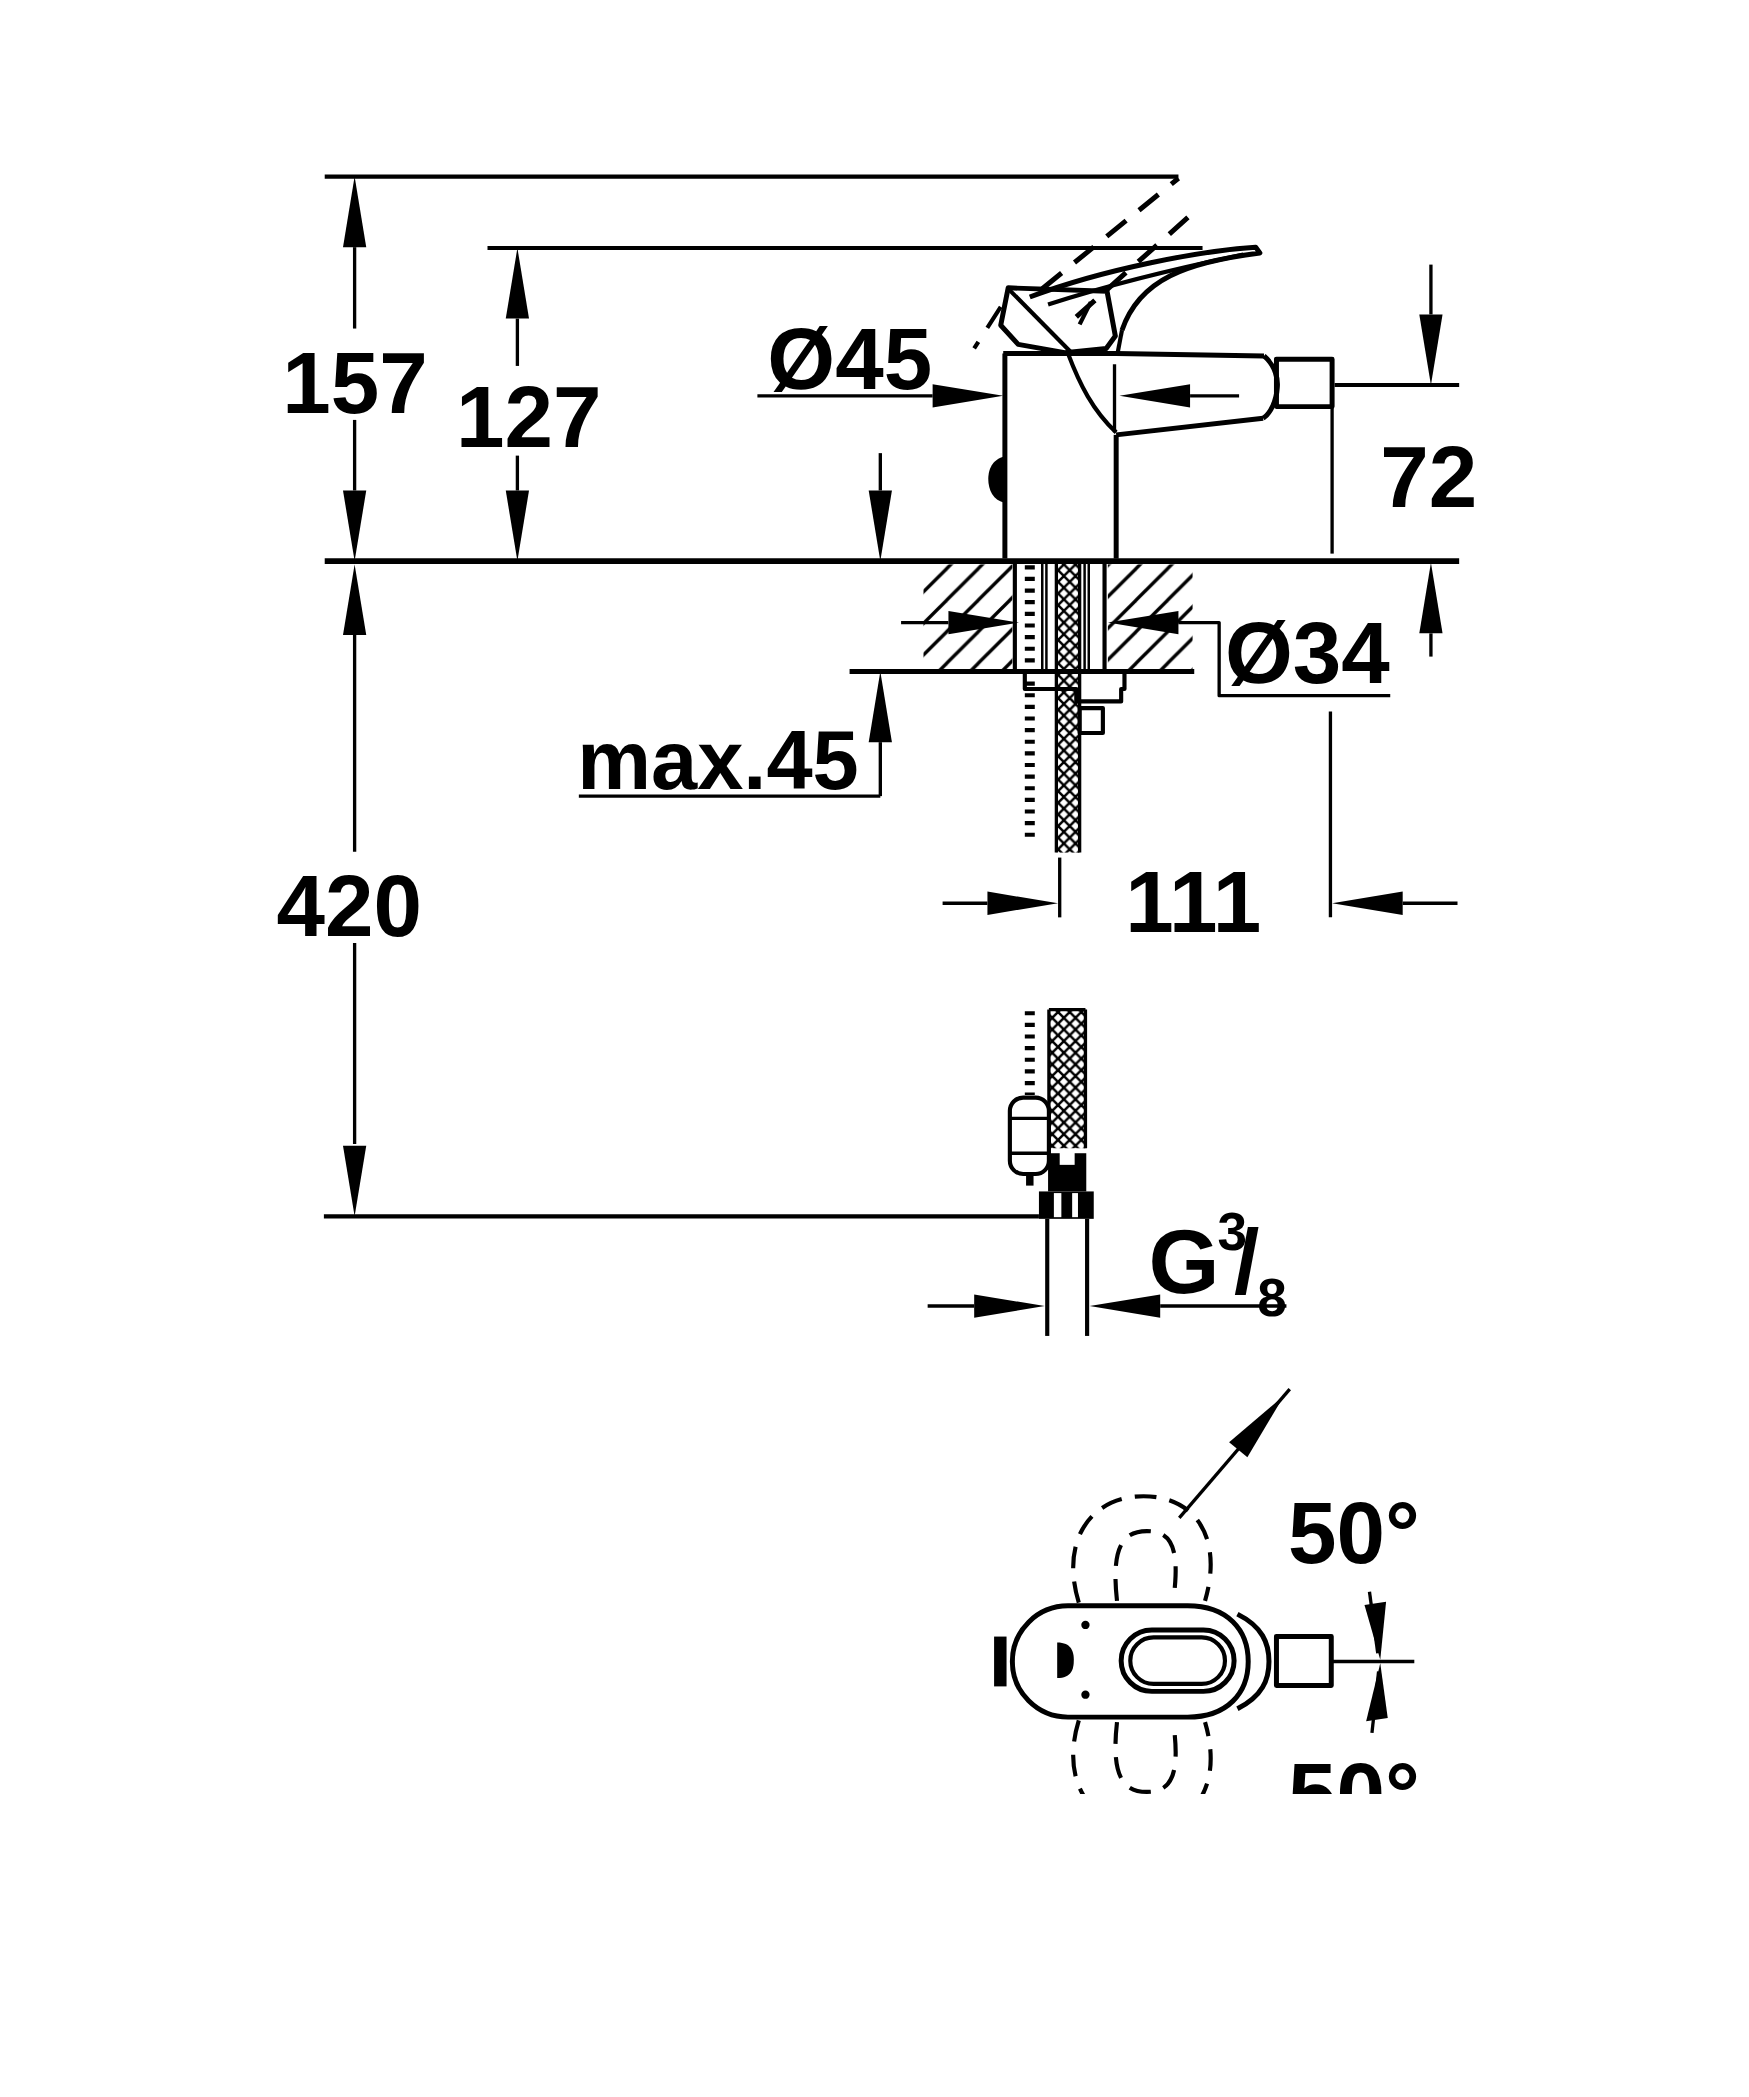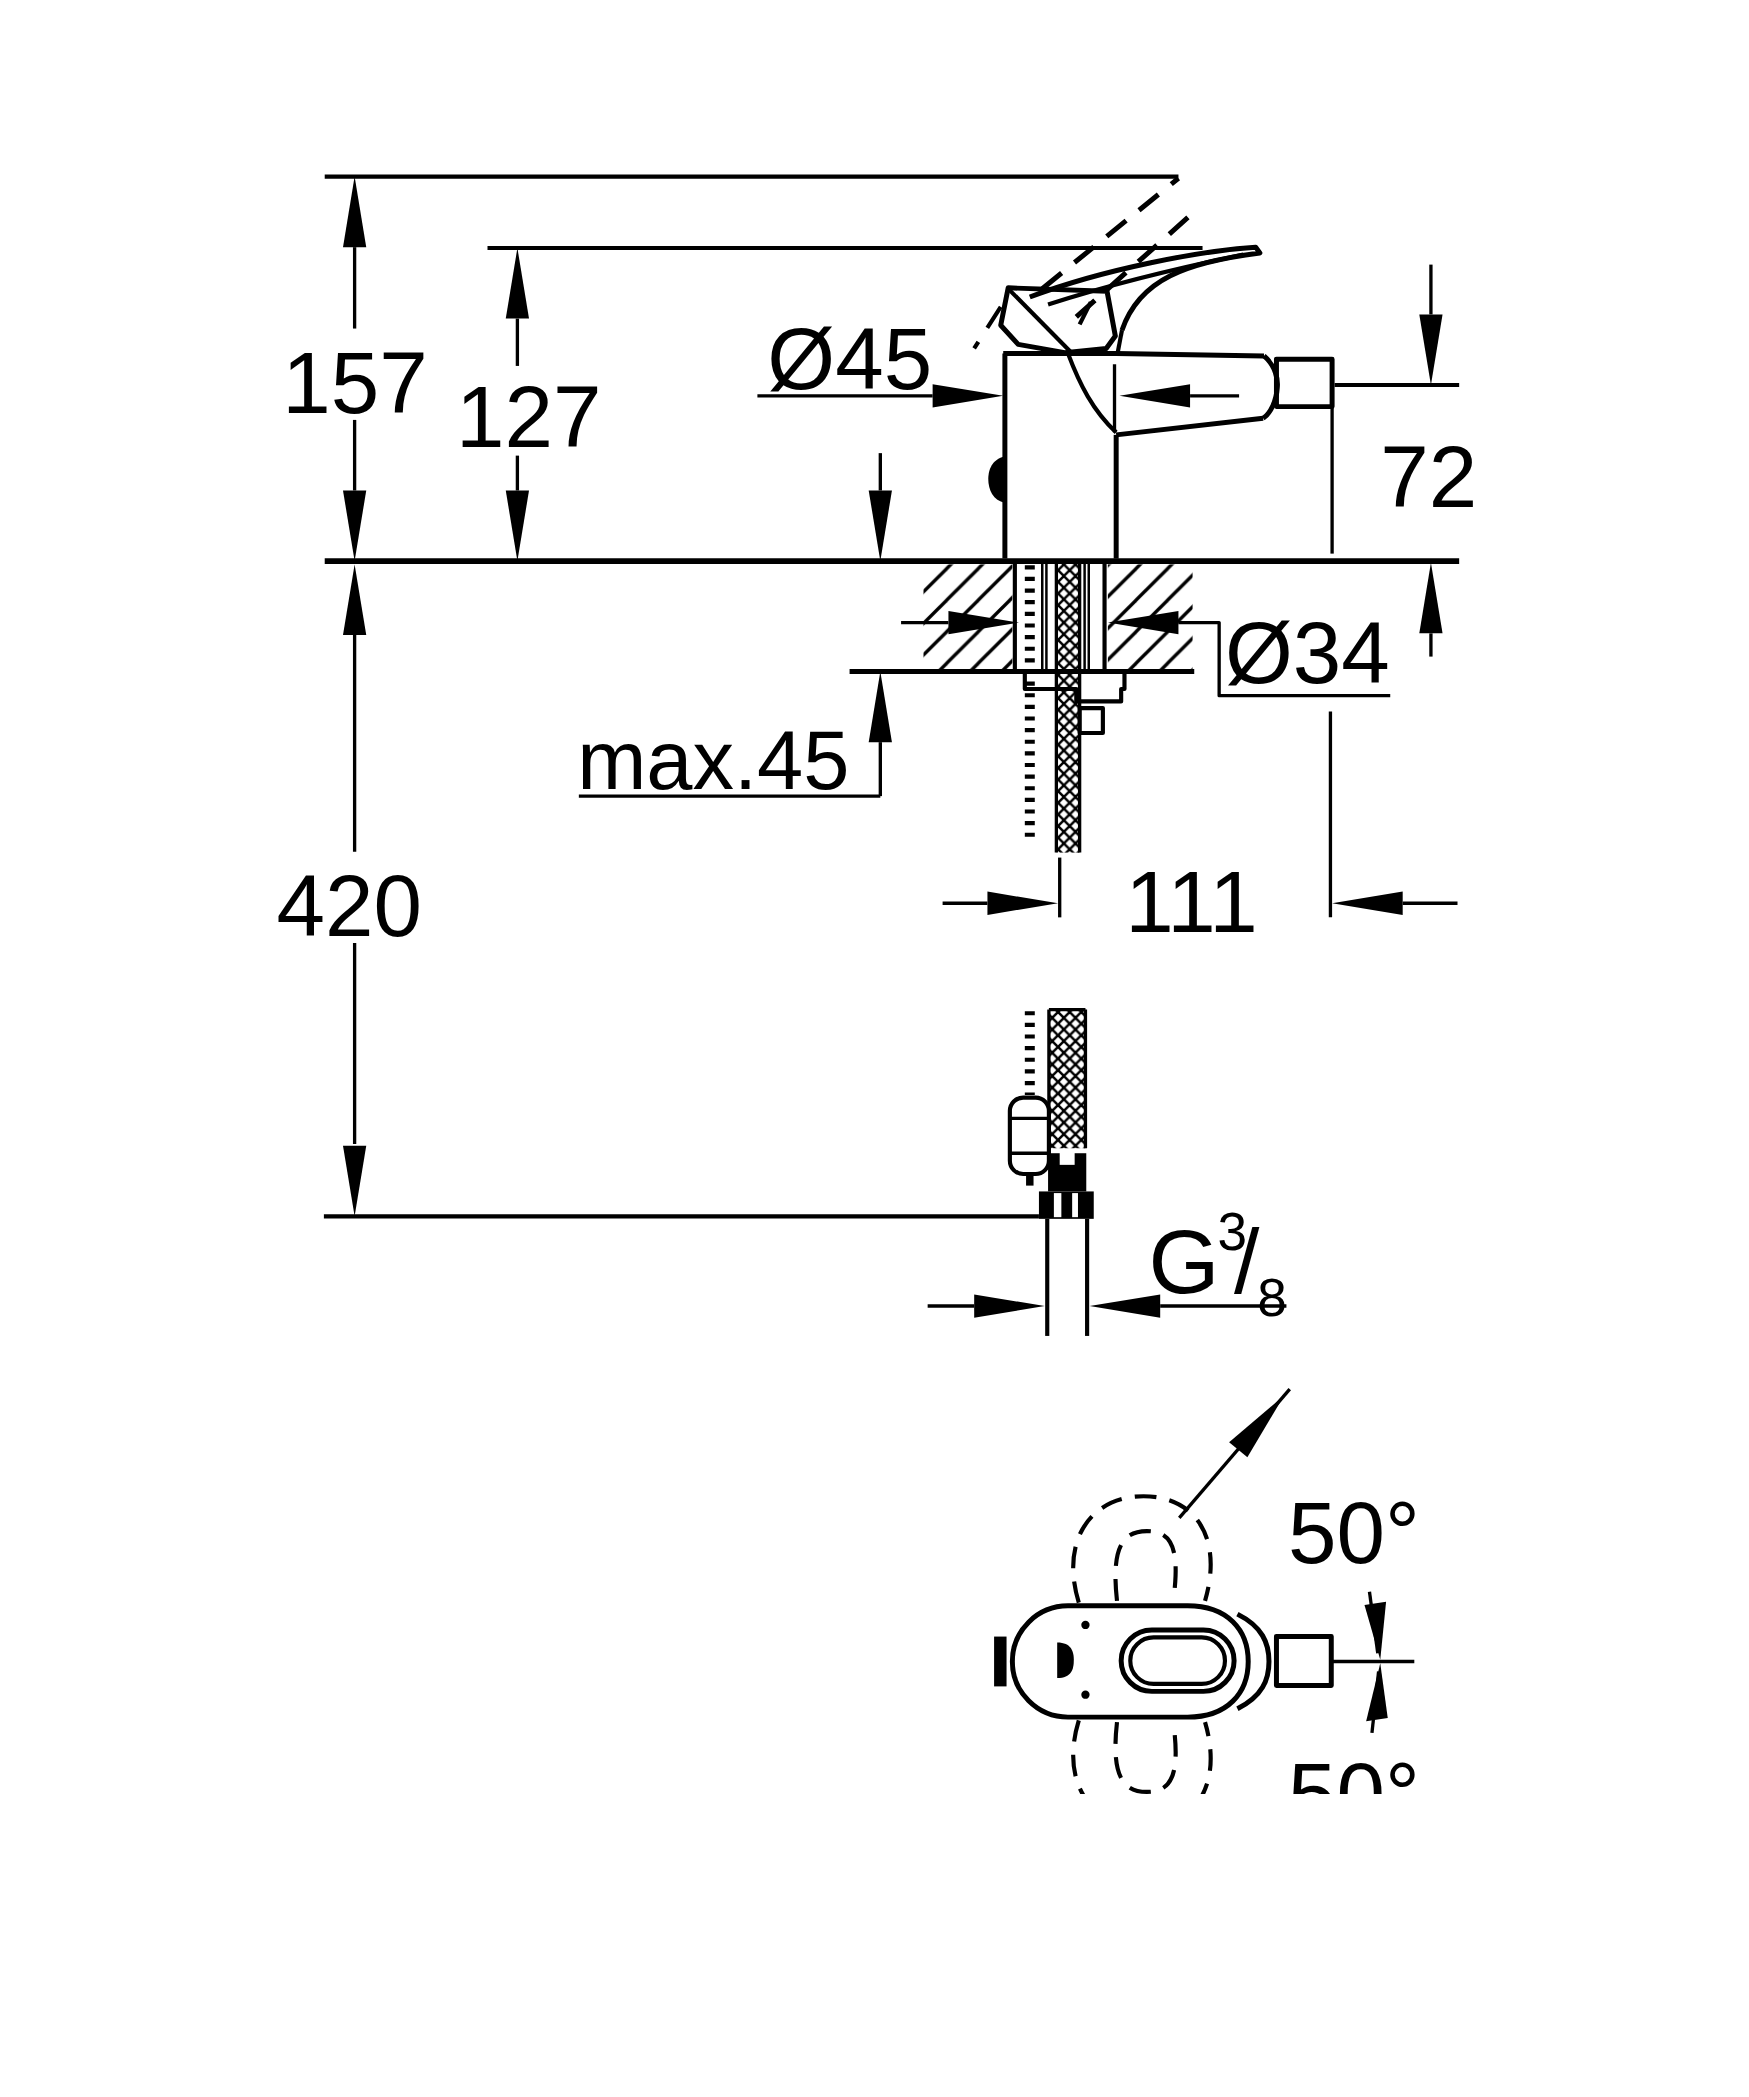--- a/index.html
+++ b/index.html
@@ -1,17 +1,17 @@
 <!DOCTYPE html>
 <html style="--ink: #000000; --bg: #ffffff;font-size:13.3px"><head>
 <meta charset="utf-8">
 <style>
   :root { --ink:#000000; --bg:#ffffff; }
   html,body { margin:0; padding:0; background:var(--bg); }
-  .canvas { width:1749px; height:1794px; background:var(--bg); position:relative; }
+  .canvas { width:1749px; height:1794px; background:var(--bg); position:relative;font-weight:bold; }
   svg { display:block; }
   .s  { stroke:var(--ink); fill:none; stroke-linecap:butt; stroke-linejoin:round; }
   .w3 { stroke-width:3; } .w4 { stroke-width:4; } .w5 { stroke-width:5; }
   .w6 { stroke-width:6; } .w7 { stroke-width:7; } .w9 { stroke-width:9; }
   .f  { fill:var(--ink); stroke:none; }
   .bgfill { fill:var(--bg); stroke:none; }
   .dash { stroke-dasharray:30 20; }
   .dash2 { stroke-dasharray:26 16; }
   .dot  { stroke-dasharray:5 9; stroke-width:12; }
   text { fill:var(--ink); font-family:"Liberation Sans", sans-serif; }

